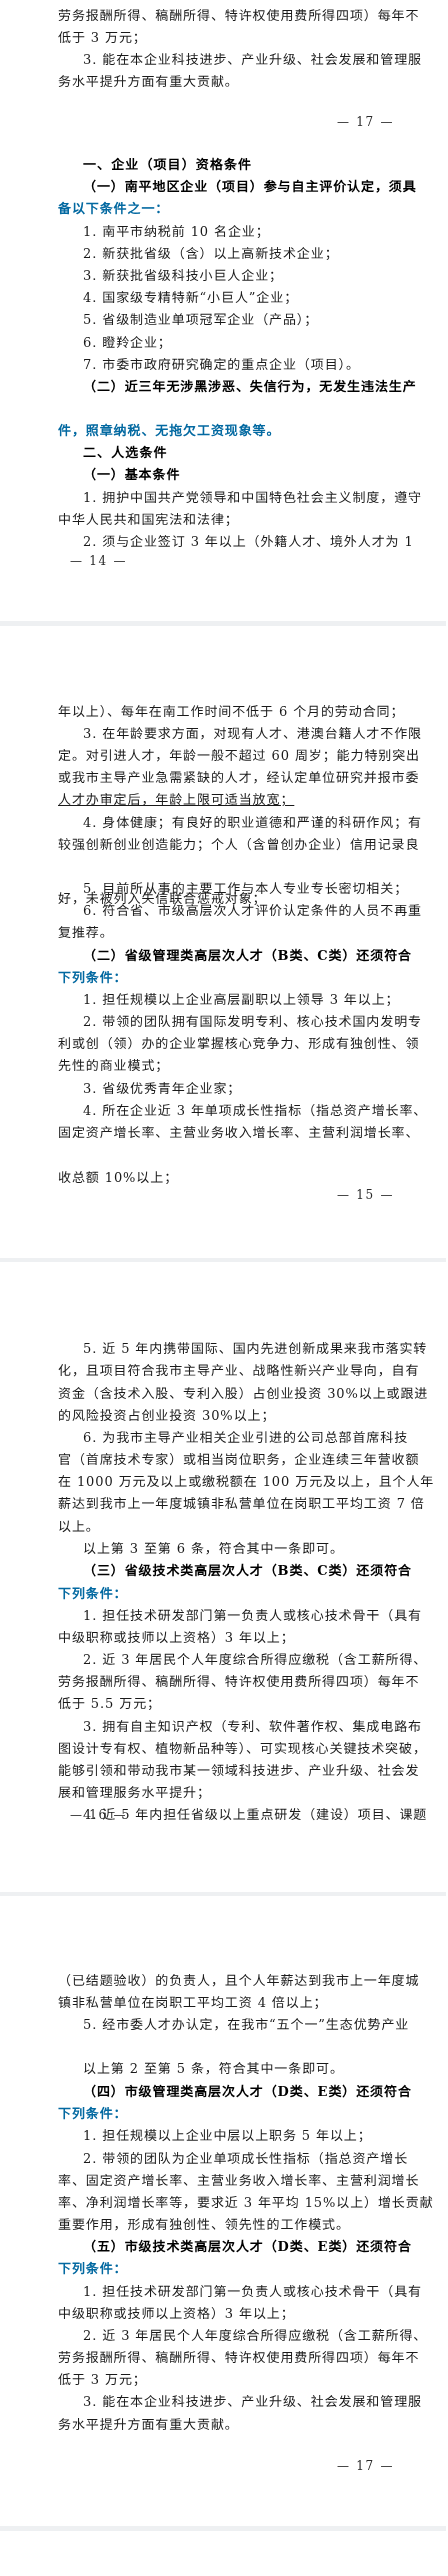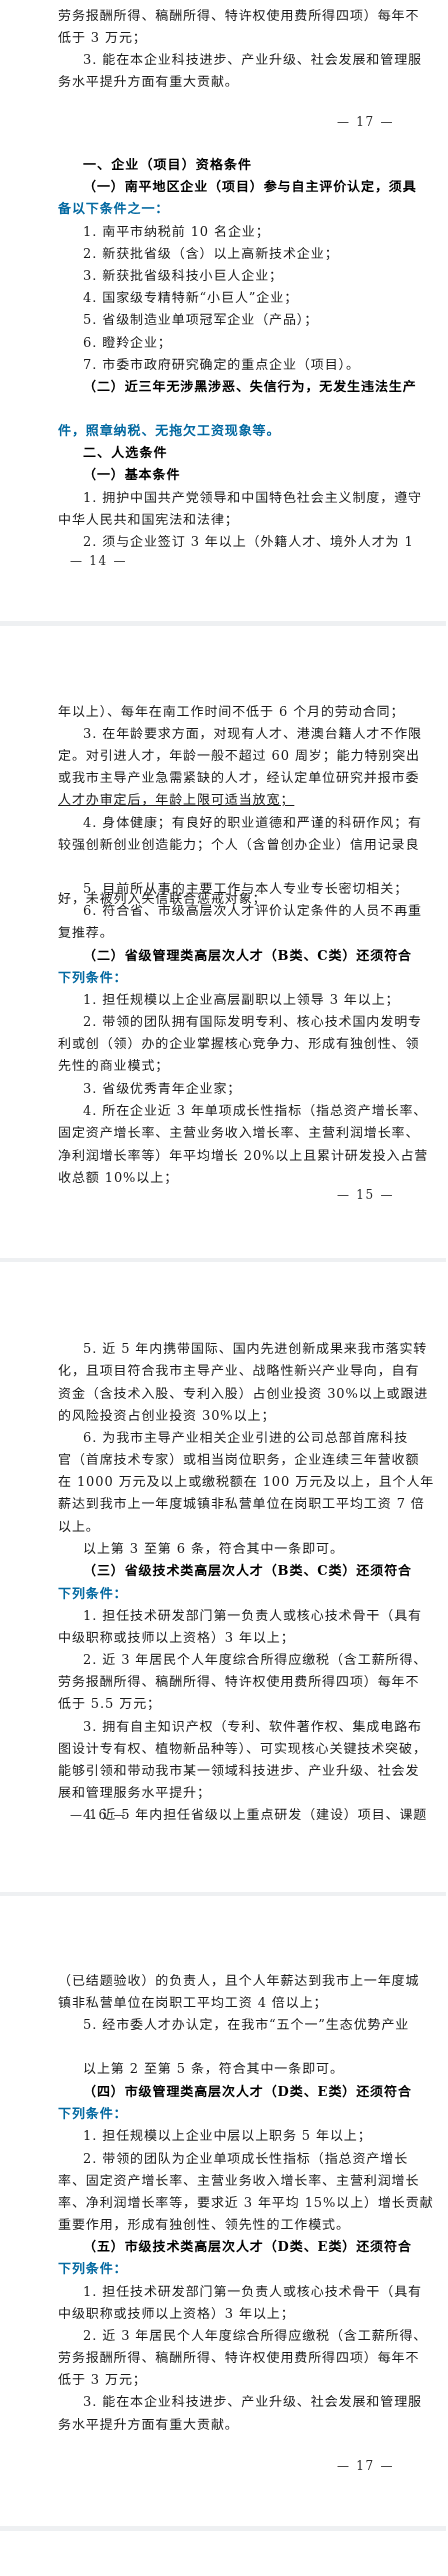--- a/index.html
+++ b/index.html
@@ -107,21 +107,20 @@
         <div class="ln ln-body" style="top: 297px;">复推荐。</div>
         <div class="ln ln-bold" style="top: 320px;">（二）省级管理类高层次人才（B类、C类）还须符合</div>
         <div class="ln ln-boldbody" style="top: 342px;">下列条件：</div>
         <div class="ln ln-indent" style="top: 364px;">1. 担任规模以上企业高层副职以上领导 3 年以上；</div>
         <div class="ln ln-indent" style="top: 386px;">2. 带领的团队拥有国际发明专利、核心技术国内发明专</div>
         <div class="ln ln-body" style="top: 408px;">利或创（领）办的企业掌握核心竞争力、形成有独创性、领</div>
         <div class="ln ln-body" style="top: 430px;">先性的商业模式；</div>
         <div class="ln ln-indent" style="top: 453px;">3. 省级优秀青年企业家；</div>
         <div class="ln ln-indent" style="top: 475px;">4. 所在企业近 3 年单项成长性指标（指总资产增长率、</div>
         <div class="ln ln-body" style="top: 497px;">固定资产增长率、主营业务收入增长率、主营利润增长率、</div>
-        <div class="ln ln-body" style="top: 520px;">净利润增长率等）年平均增长 20%以上且累计研发投入占营</div>
         <div class="ln ln-body" style="top: 542px;">收总额 10%以上；</div>
         <div class="ln ln-pn-right" style="top: 560px;">— 15 —</div>
       </div>
       <div class="page" style="top: 1261px; height: 630px;">
         <div class="ln ln-indent" style="top: 77px;">5. 近 5 年内携带国际、国内先进创新成果来我市落实转</div>
         <div class="ln ln-body" style="top: 99px;">化，且项目符合我市主导产业、战略性新兴产业导向，自有</div>
         <div class="ln ln-body" style="top: 122px;">资金（含技术入股、专利入股）占创业投资 30%以上或跟进</div>
         <div class="ln ln-body" style="top: 144px;">的风险投资占创业投资 30%以上；</div>
         <div class="ln ln-indent" style="top: 166px;">6. 为我市主导产业相关企业引进的公司总部首席科技</div>
         <div class="ln ln-body" style="top: 188px;">官（首席技术专家）或相当岗位职务，企业连续三年营收额</div>

